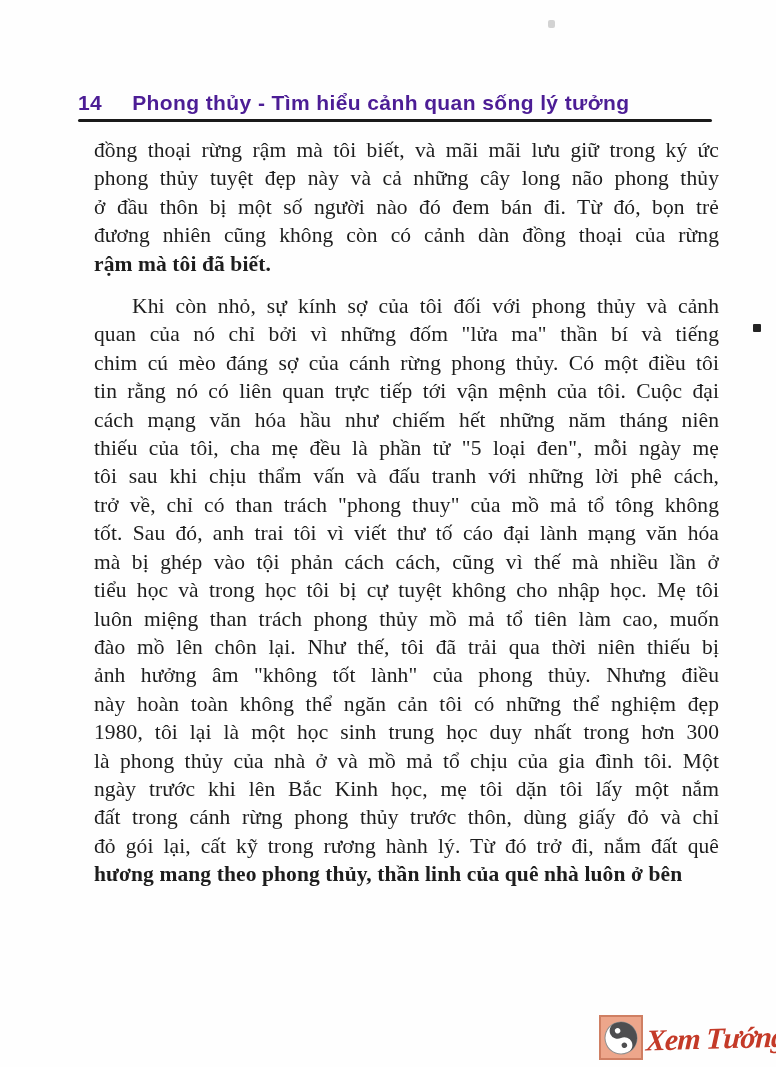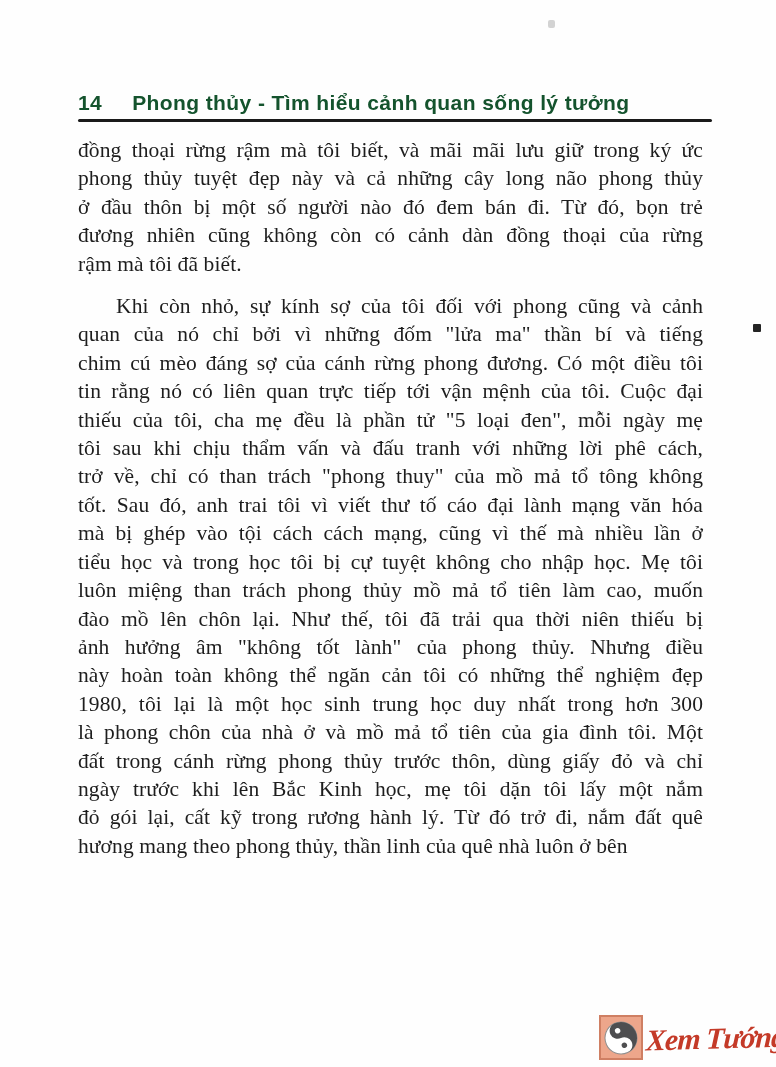--- a/index.html
+++ b/index.html
@@ -11,41 +11,41 @@
     overflow: hidden;
     font-family: "Liberation Serif", "DejaVu Serif", serif;
     color: #1d1d1d;
   }
   
   .header {
     position: absolute;
     left: 78px; top: 91px; width: 634px;
     display: flex; align-items: baseline;
     font-family: "Liberation Sans", "DejaVu Sans", sans-serif;
-    font-weight: bold; font-size: 21px; color: #14532d;
+    font-weight: bold; font-size: 21px; color: #4c1d95;
     letter-spacing: 0.4px;
   }
   .page-num { margin-right: 30px; }
   .header-rule {
     position: absolute;
     left: 78px; top: 119px; width: 634px; height: 3px;
     background: #1a1a1a;
     border-radius: 2px;
   }
   
   .body-text {
     position: absolute;
-    left: 78px; top: 136px; width: 625px;
+    left: 94px; top: 136px; width: 625px;
     font-size: 21.5px; line-height: 28.4px;
     letter-spacing: 0.1px;
   }
   .paragraph { margin: 0; }
   .paragraph + .paragraph { margin-top: 14px; }
   .line { text-align: justify; text-align-last: justify; white-space: normal; }
-  .line.last { text-align-last: left; }
+  .line.last { text-align-last: left; font-weight: bold; }
   .paragraph.indented .line.first { text-indent: 38px; }
   
   .speck-a {
     position: absolute; left: 548px; top: 20px; width: 7px; height: 8px;
     background: #b5b5b5; border-radius: 2px; opacity: .6;
   }
   .speck-b {
     position: absolute; left: 753px; top: 324px; width: 8px; height: 8px;
     background: #242424; border-radius: 1px;
   }
@@ -85,38 +85,39 @@
 
   <div class="body-text">
       <div class="paragraph">
         <div class="line first">đồng thoại rừng rậm mà tôi biết, và mãi mãi lưu giữ trong ký ức</div>
         <div class="line">phong thủy tuyệt đẹp này và cả những cây long não phong thủy</div>
         <div class="line">ở đầu thôn bị một số người nào đó đem bán đi. Từ đó, bọn trẻ</div>
         <div class="line">đương nhiên cũng không còn có cảnh dàn đồng thoại của rừng</div>
         <div class="line last">rậm mà tôi đã biết.</div>
       </div>
       <div class="paragraph indented">
-        <div class="line first">Khi còn nhỏ, sự kính sợ của tôi đối với phong cũng và cảnh</div>
+        <div class="line first">Khi còn nhỏ, sự kính sợ của tôi đối với phong thủy và cảnh</div>
         <div class="line">quan của nó chỉ bởi vì những đốm "lửa ma" thần bí và tiếng</div>
-        <div class="line">chim cú mèo đáng sợ của cánh rừng phong đương. Có một điều tôi</div>
+        <div class="line">chim cú mèo đáng sợ của cánh rừng phong thủy. Có một điều tôi</div>
         <div class="line">tin rằng nó có liên quan trực tiếp tới vận mệnh của tôi. Cuộc đại</div>
+        <div class="line">cách mạng văn hóa hầu như chiếm hết những năm tháng niên</div>
         <div class="line">thiếu của tôi, cha mẹ đều là phần tử "5 loại đen", mỗi ngày mẹ</div>
         <div class="line">tôi sau khi chịu thẩm vấn và đấu tranh với những lời phê cách,</div>
         <div class="line">trở về, chỉ có than trách "phong thuy" của mồ mả tổ tông không</div>
         <div class="line">tốt. Sau đó, anh trai tôi vì viết thư tố cáo đại lành mạng văn hóa</div>
-        <div class="line">mà bị ghép vào tội cách cách mạng, cũng vì thế mà nhiều lần ở</div>
+        <div class="line">mà bị ghép vào tội phản cách cách, cũng vì thế mà nhiều lần ở</div>
         <div class="line">tiểu học và trong học tôi bị cự tuyệt không cho nhập học. Mẹ tôi</div>
         <div class="line">luôn miệng than trách phong thủy mồ mả tổ tiên làm cao, muốn</div>
         <div class="line">đào mồ lên chôn lại. Như thế, tôi đã trải qua thời niên thiếu bị</div>
         <div class="line">ảnh hưởng âm "không tốt lành" của phong thủy. Nhưng điều</div>
         <div class="line">này hoàn toàn không thể ngăn cản tôi có những thể nghiệm đẹp</div>
         <div class="line">1980, tôi lại là một học sinh trung học duy nhất trong hơn 300</div>
-        <div class="line">là phong chôn của nhà ở và mồ mả tổ tiên của gia đình tôi. Một</div>
+        <div class="line">là phong thủy của nhà ở và mồ mả tổ chịu của gia đình tôi. Một</div>
+        <div class="line">ngày trước khi lên Bắc Kinh học, mẹ tôi dặn tôi lấy một nắm</div>
         <div class="line">đất trong cánh rừng phong thủy trước thôn, dùng giấy đỏ và chỉ</div>
-        <div class="line">ngày trước khi lên Bắc Kinh học, mẹ tôi dặn tôi lấy một nắm</div>
         <div class="line">đỏ gói lại, cất kỹ trong rương hành lý. Từ đó trở đi, nắm đất quê</div>
         <div class="line last">hương mang theo phong thủy, thần linh của quê nhà luôn ở bên</div>
       </div>
     </div>
 
   <div class="speck-a"></div>
   <div class="speck-b"></div>
 
   <div class="watermark">
     <span class="yy-frame" style="background: rgb(237, 166, 139);">

